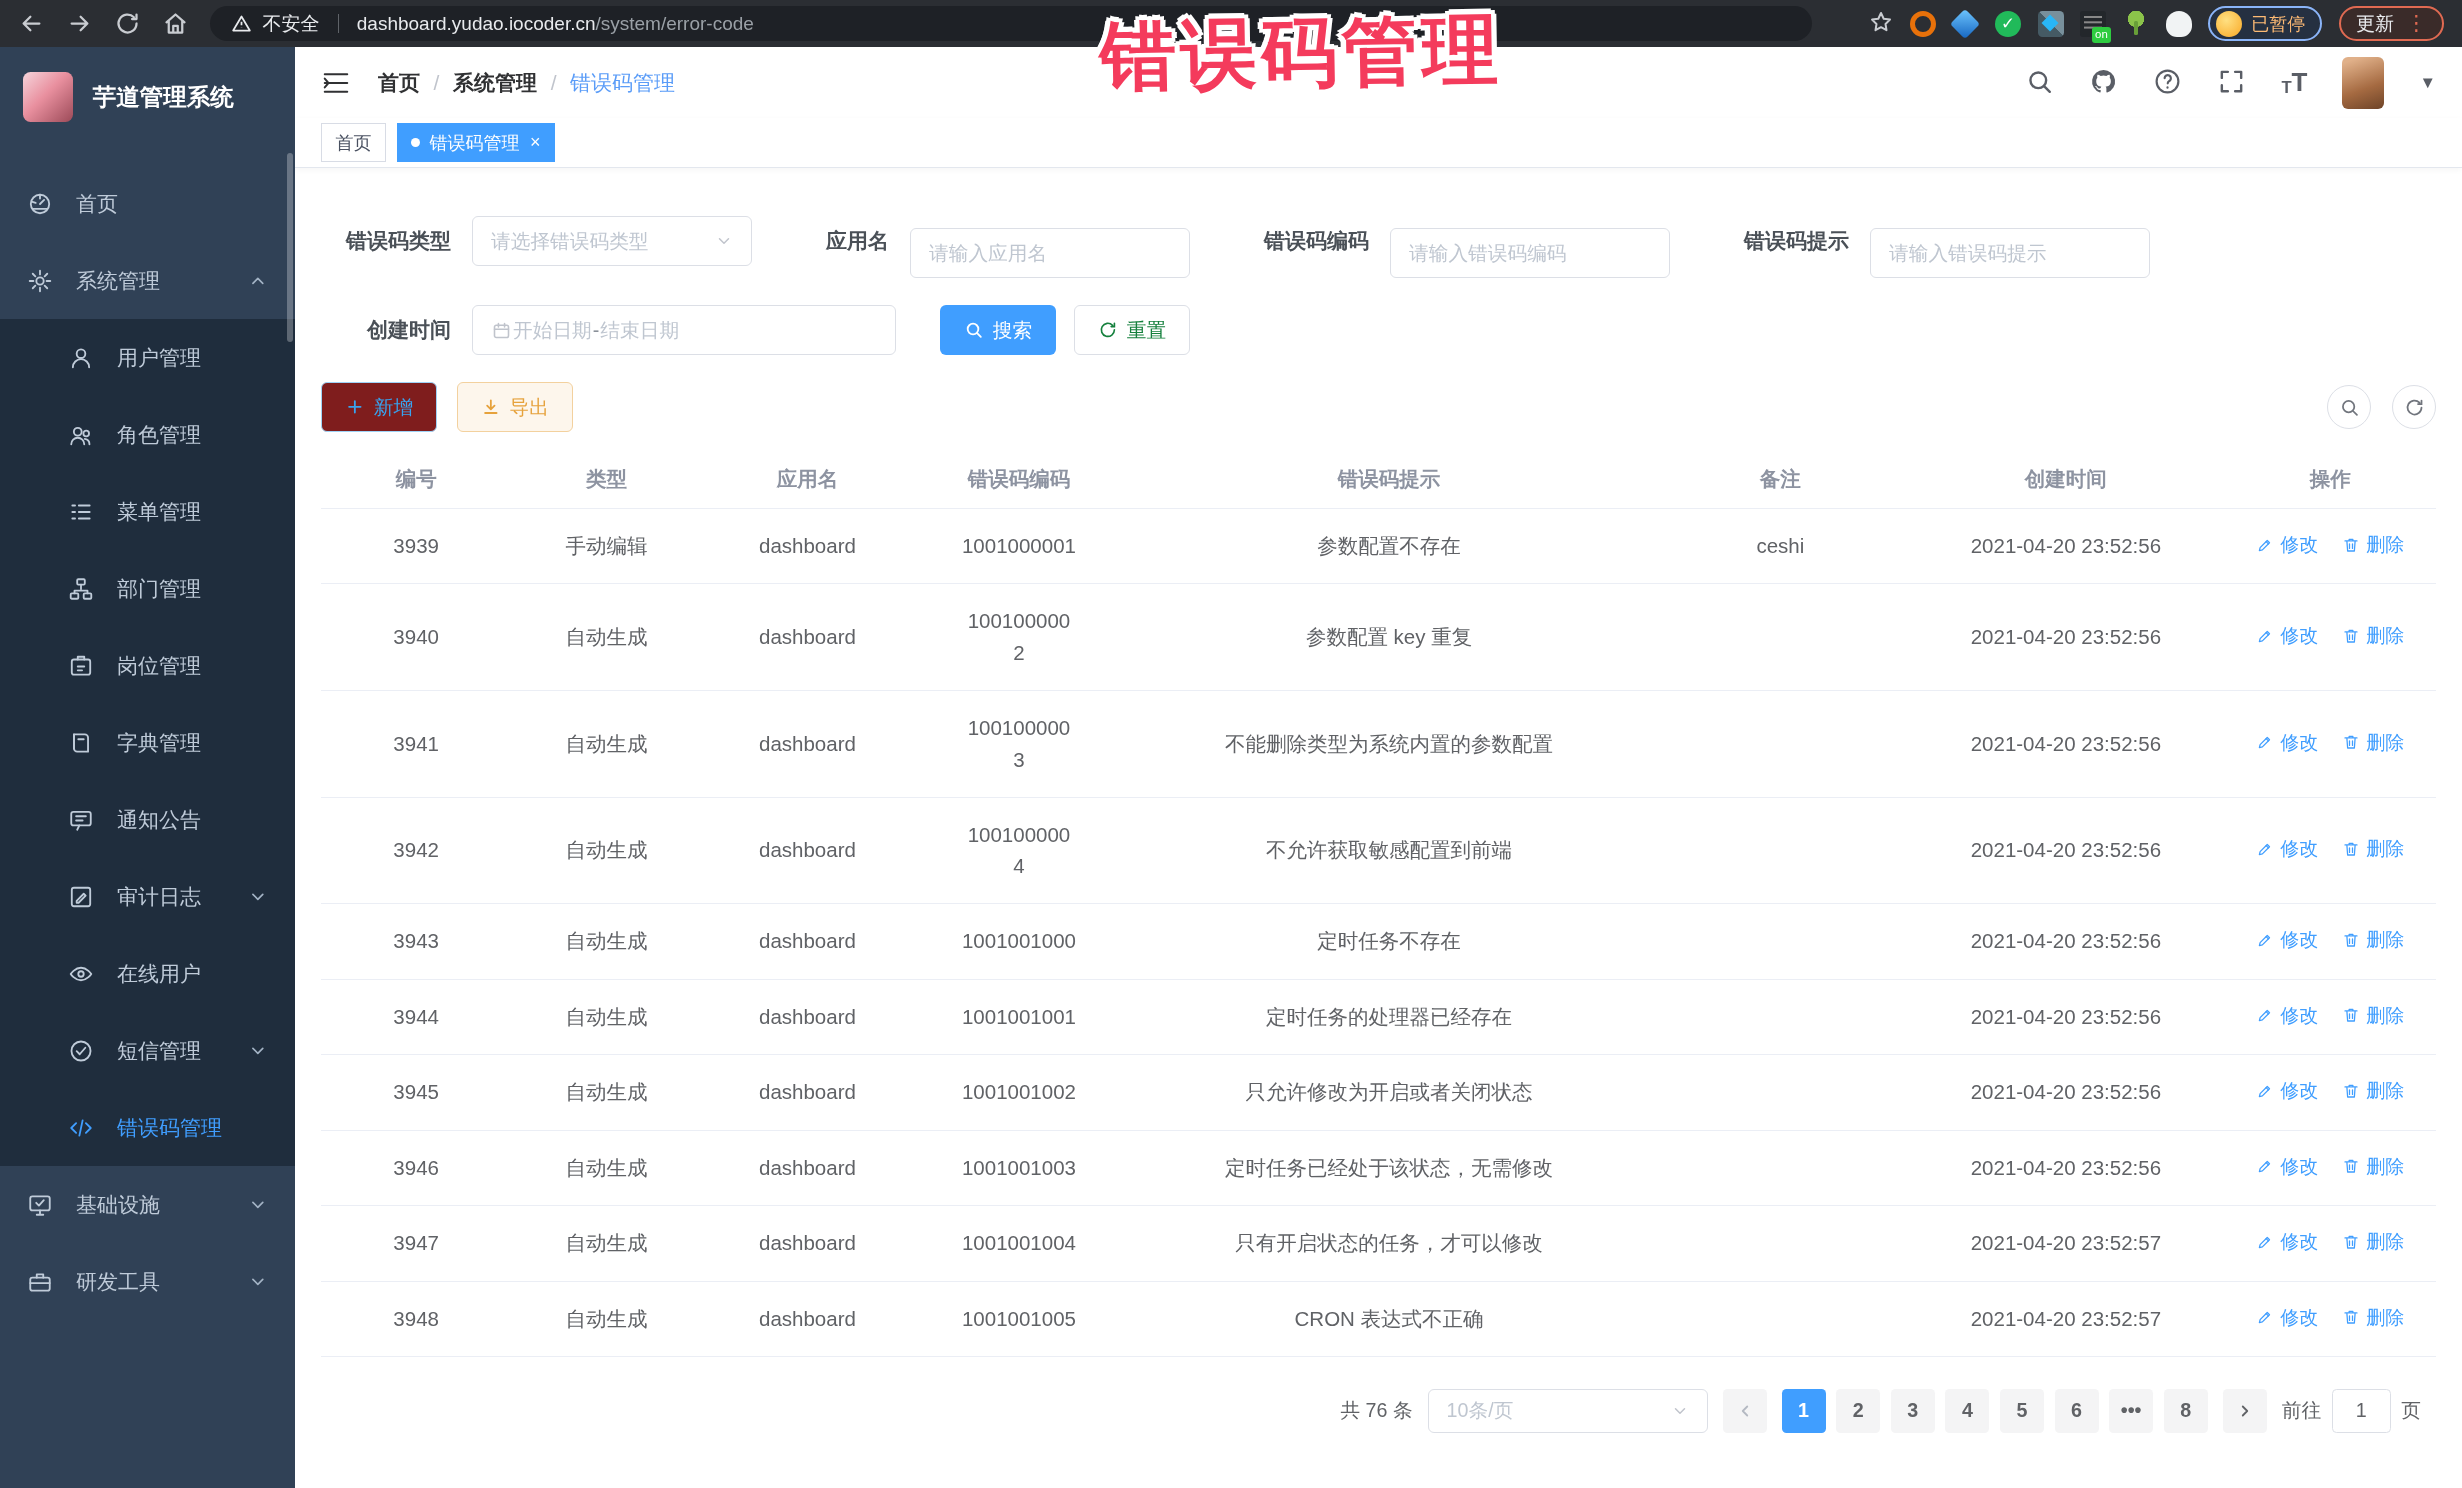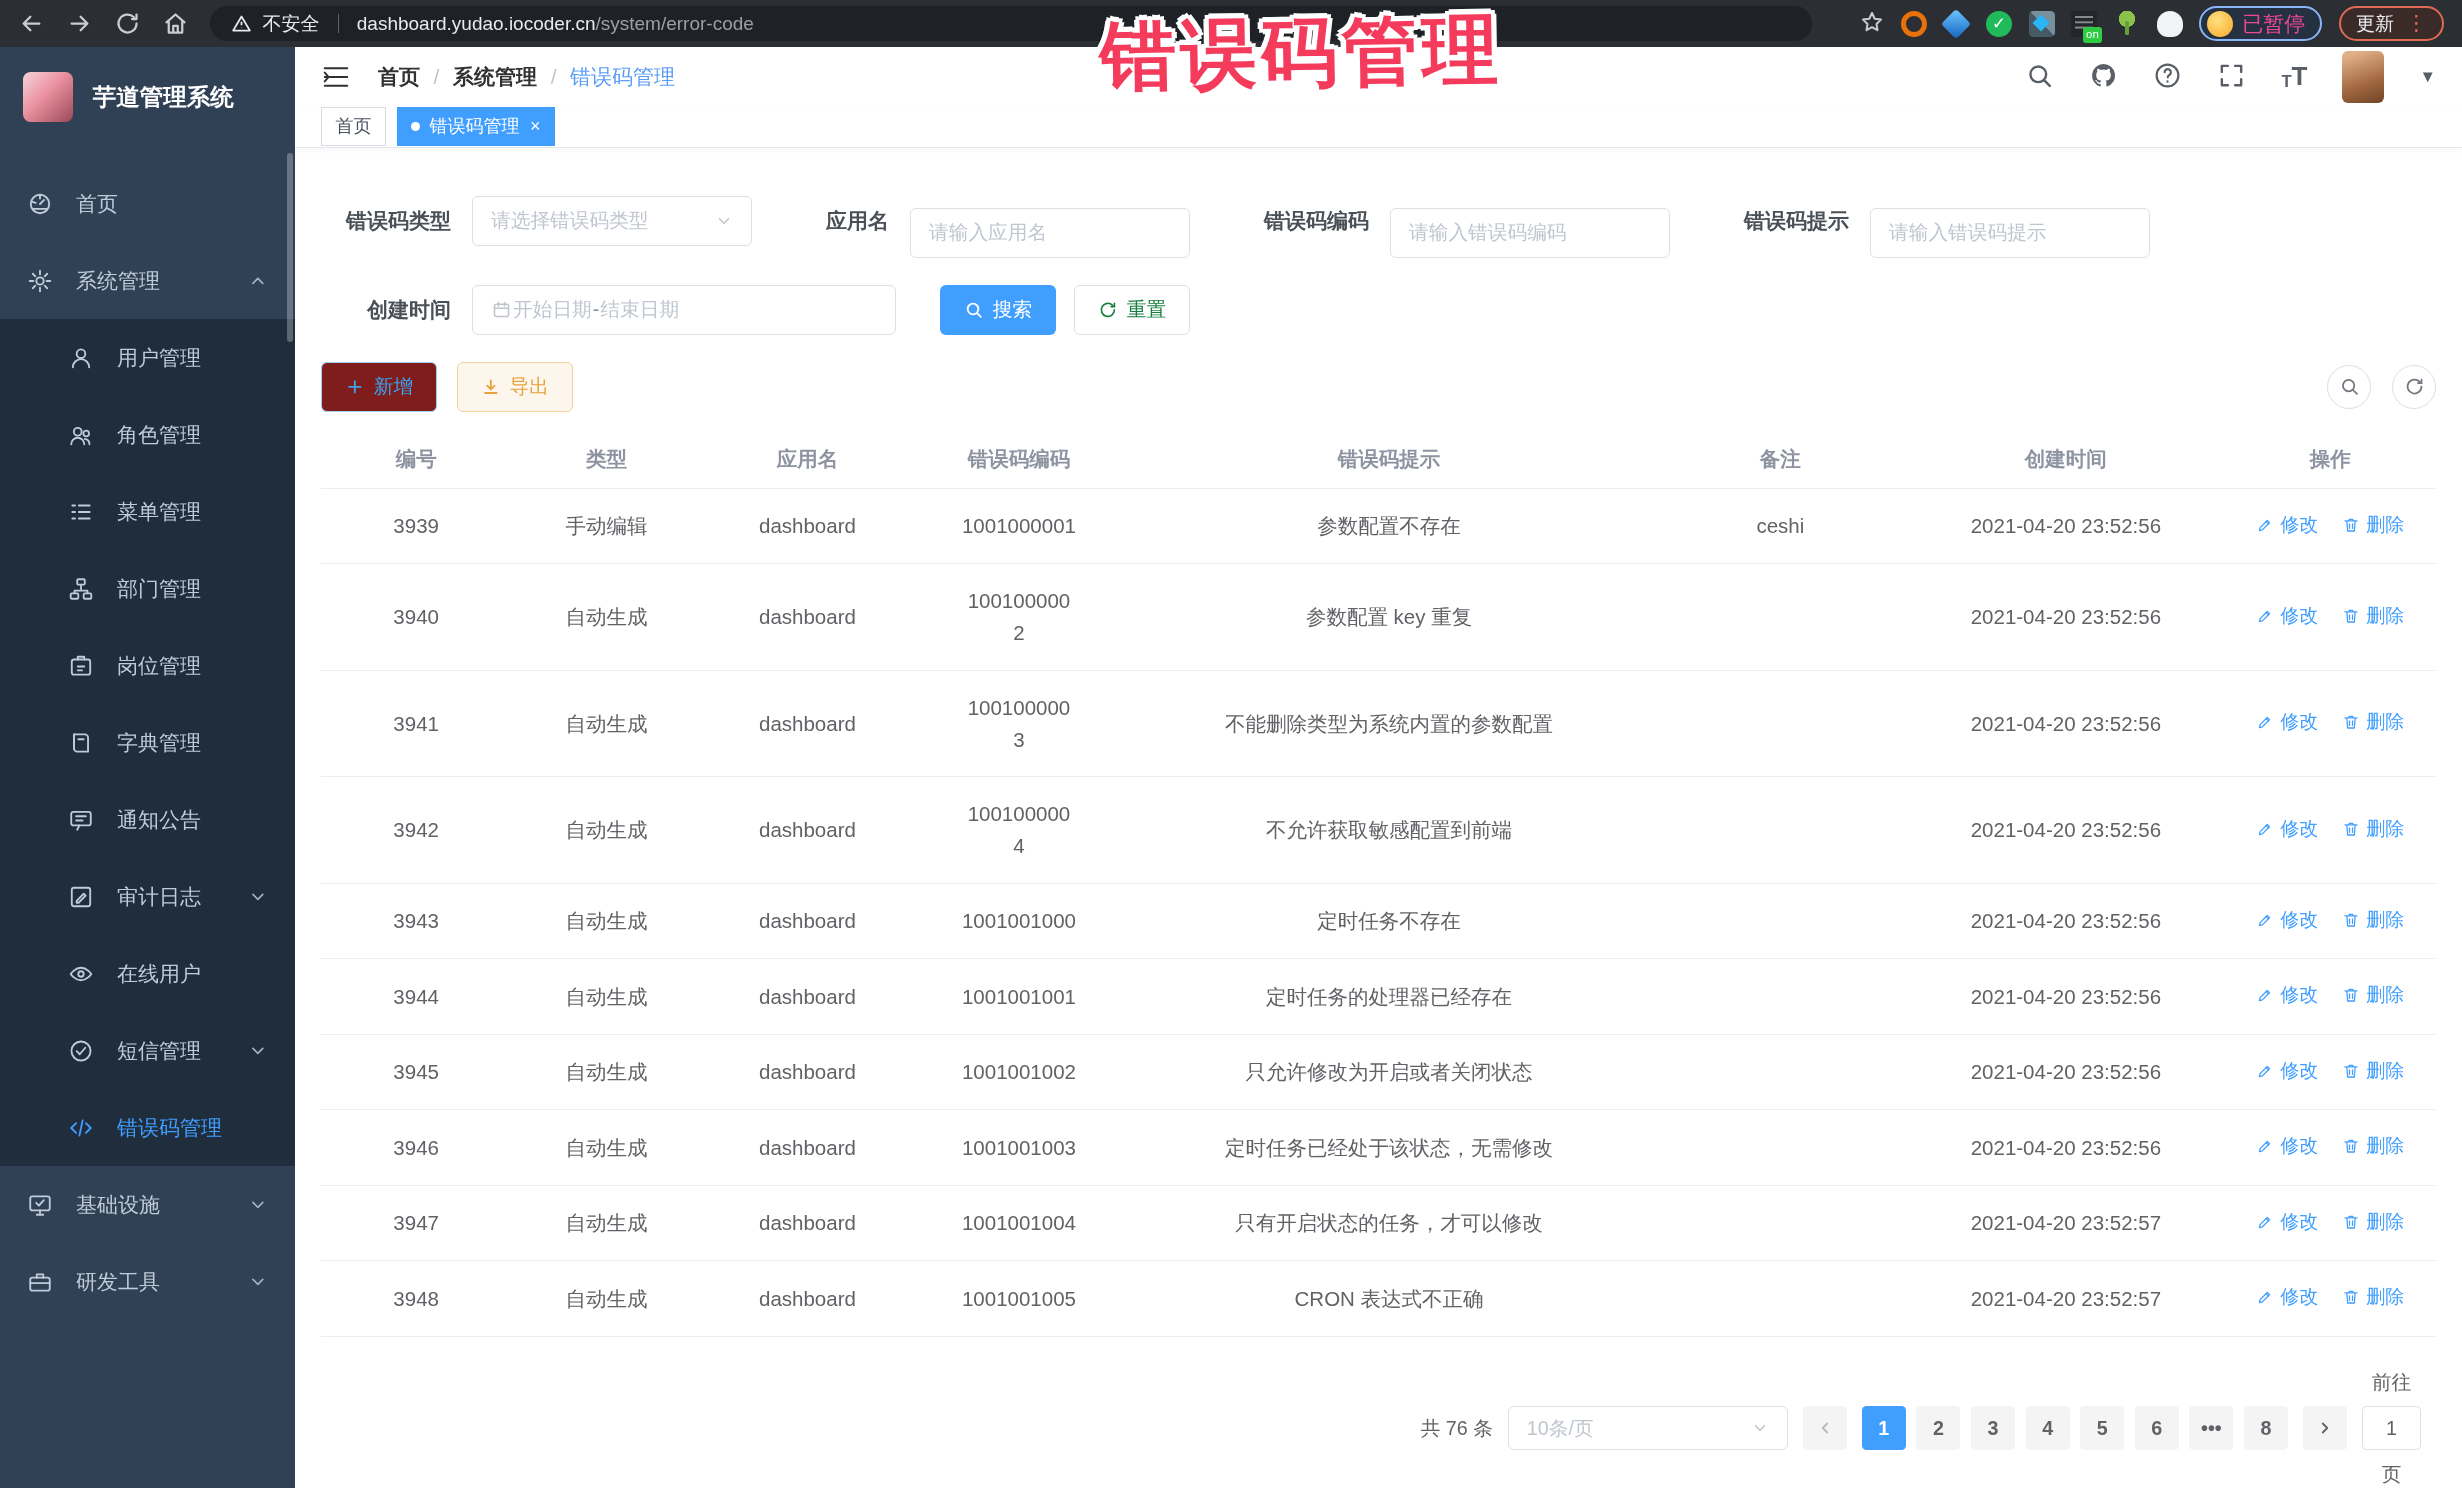--- a/index.html
+++ b/index.html
@@ -29,21 +29,21 @@
   .ext-grid { background:linear-gradient(45deg,#455a64 50%,#78909c 50%); border-radius:4.5px; }
   .ext-grid::after { content:""; position:absolute; left:6.8px; top:6.8px; width:12px; height:12px; background:#29b6f6; transform:rotate(45deg); }
   .ext-on { background:#23272b; border-radius:3px; }
   .ext-on::before { content:""; position:absolute; left:3.8px; top:5.3px; width:18px; height:2.3px; background:#888; box-shadow:0 5.3px 0 #888, 0 10.6px 0 #888; }
   .ext-on::after { content:"on"; position:absolute; right:-4.5px; bottom:-6px; background:#2ecc40; color:#fff; font-size:11.4px; line-height:1; padding:2.3px 3px; border-radius:3px; }
   .ext-key { background:radial-gradient(circle at 50% 30%,#8bc34a 36%,transparent 37%); }
   .ext-key::after { content:""; position:absolute; left:11.4px; top:10.6px; width:3.8px; height:13.6px; background:#689f38; border-radius:1.5px; }
   .ext-puzzle { background:#f1f3f4; border-radius:50% 50% 42% 42%; }
   .profile-pill { height:35px; border:2.3px solid #8ab4f8; border-radius:19.7px; background:#253041; display:flex; align-items:center; gap:9px; padding:0 15px 0 6px; }
   .profile-emoji { width:26px; height:26px; border-radius:50%; background:radial-gradient(circle at 40% 35%,#ffe082,#f9a825); }
-  .profile-pill span { color:#ec4899; font-size:21px; }
+  .profile-pill span { color:#fdba74; font-size:18px; }
   .update-btn { height:35px; border:2.3px solid #e06a52; border-radius:18px; background:#3a2b29; display:flex; align-items:center; gap:12px; padding:0 15px; }
   .update-btn .upd-label { color:#e8eaed; font-size:19px; }
   .update-btn .kebab { color:#e06a52; font-size:21px; letter-spacing:0; line-height:0.4; }
 
   
   .app { display:flex; height:1441px; }
   .sidebar { width:295px; background:#304156; position:relative; flex:none; }
   .logo-row { height:100px; display:flex; align-items:center; gap:19.7px; padding:0 23px; }
   .logo-img { width:50px; height:50px; border-radius:7.6px; flex:none;
     background:linear-gradient(135deg,#f6d5dc 0%,#e9909f 45%,#9c4a58 100%); }
@@ -118,21 +118,21 @@
 
   
   .pagination { display:flex; align-items:center; justify-content:flex-end; gap:15px; padding:32px 15px 0; font-size:19.7px; color:#606266; }
   .page-size { width:155px; height:44px; justify-content:space-between; color:#606266; }
   .page-size .chev { color:#c0c4cc; display:flex; } .page-size .chev svg { width:18px; height:18px; }
   .pager { display:flex; gap:10.6px; align-items:center; }
   .p-btn { min-width:44px; height:44px; border-radius:4.5px; background:#f4f4f5; color:#606266; display:flex; align-items:center; justify-content:center; font-weight:600; font-size:19.7px; cursor:pointer; }
   .p-btn.active { background:#409eff; color:#fff; }
   .p-btn.nav svg { width:18px; height:18px; }
   .p-btn.prev { color:#b4b9c2; }
-  .goto { display:flex; align-items:center; gap:10.6px;flex-direction:column; }
+  .goto { display:flex; align-items:center; gap:10.6px; }
   .goto-input { width:59px; height:44px; border:0.8px solid #dcdfe6; border-radius:4.5px; text-align:center; font-size:19.7px; color:#606266; outline:none; }
 
   
   .annotation { position:absolute; left:1100px; top:3px; font-size:76px; font-weight:700; color:#f43b5c; letter-spacing:4.5px; z-index:50; transform:rotate(-1deg); white-space:nowrap;
     text-shadow:-3.8px -3.8px 0 #fff,3.8px -3.8px 0 #fff,-3.8px 3.8px 0 #fff,3.8px 3.8px 0 #fff,0 -5.3px 0 #fff,0 5.3px 0 #fff,-5.3px 0 0 #fff,5.3px 0 0 #fff; }
 </style>
 </head>
 <body>
 
 <div class="screen">

